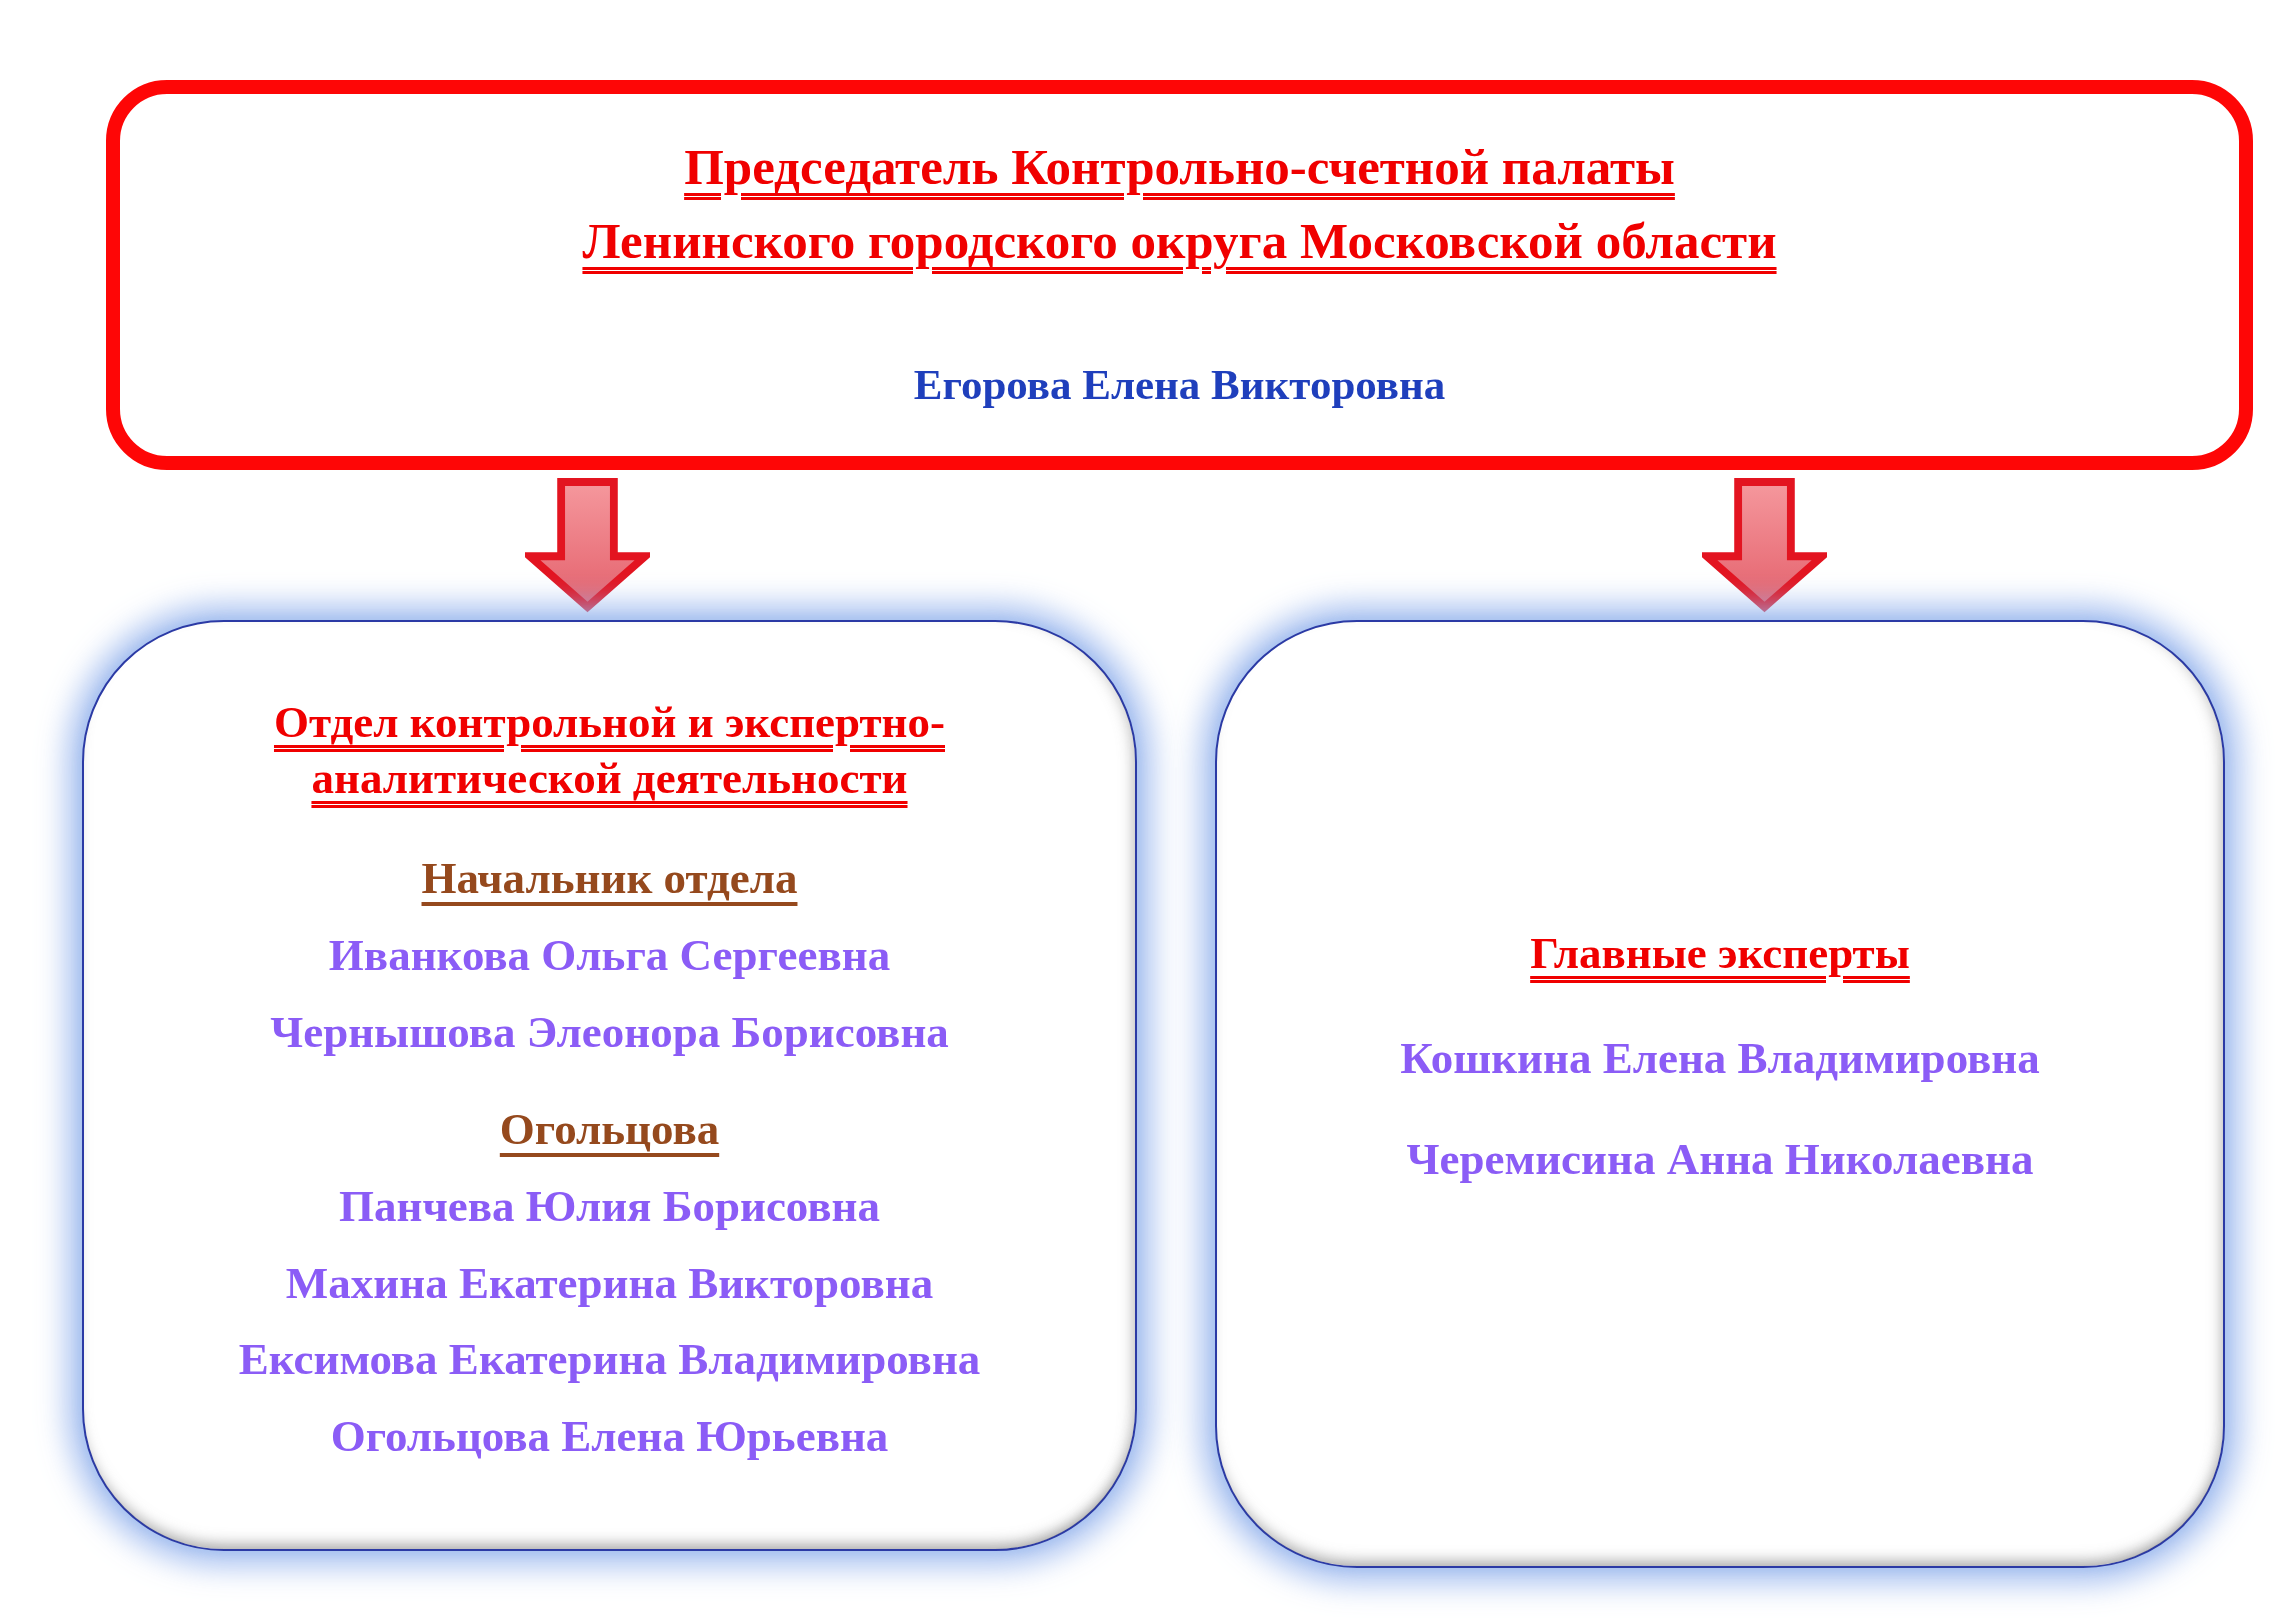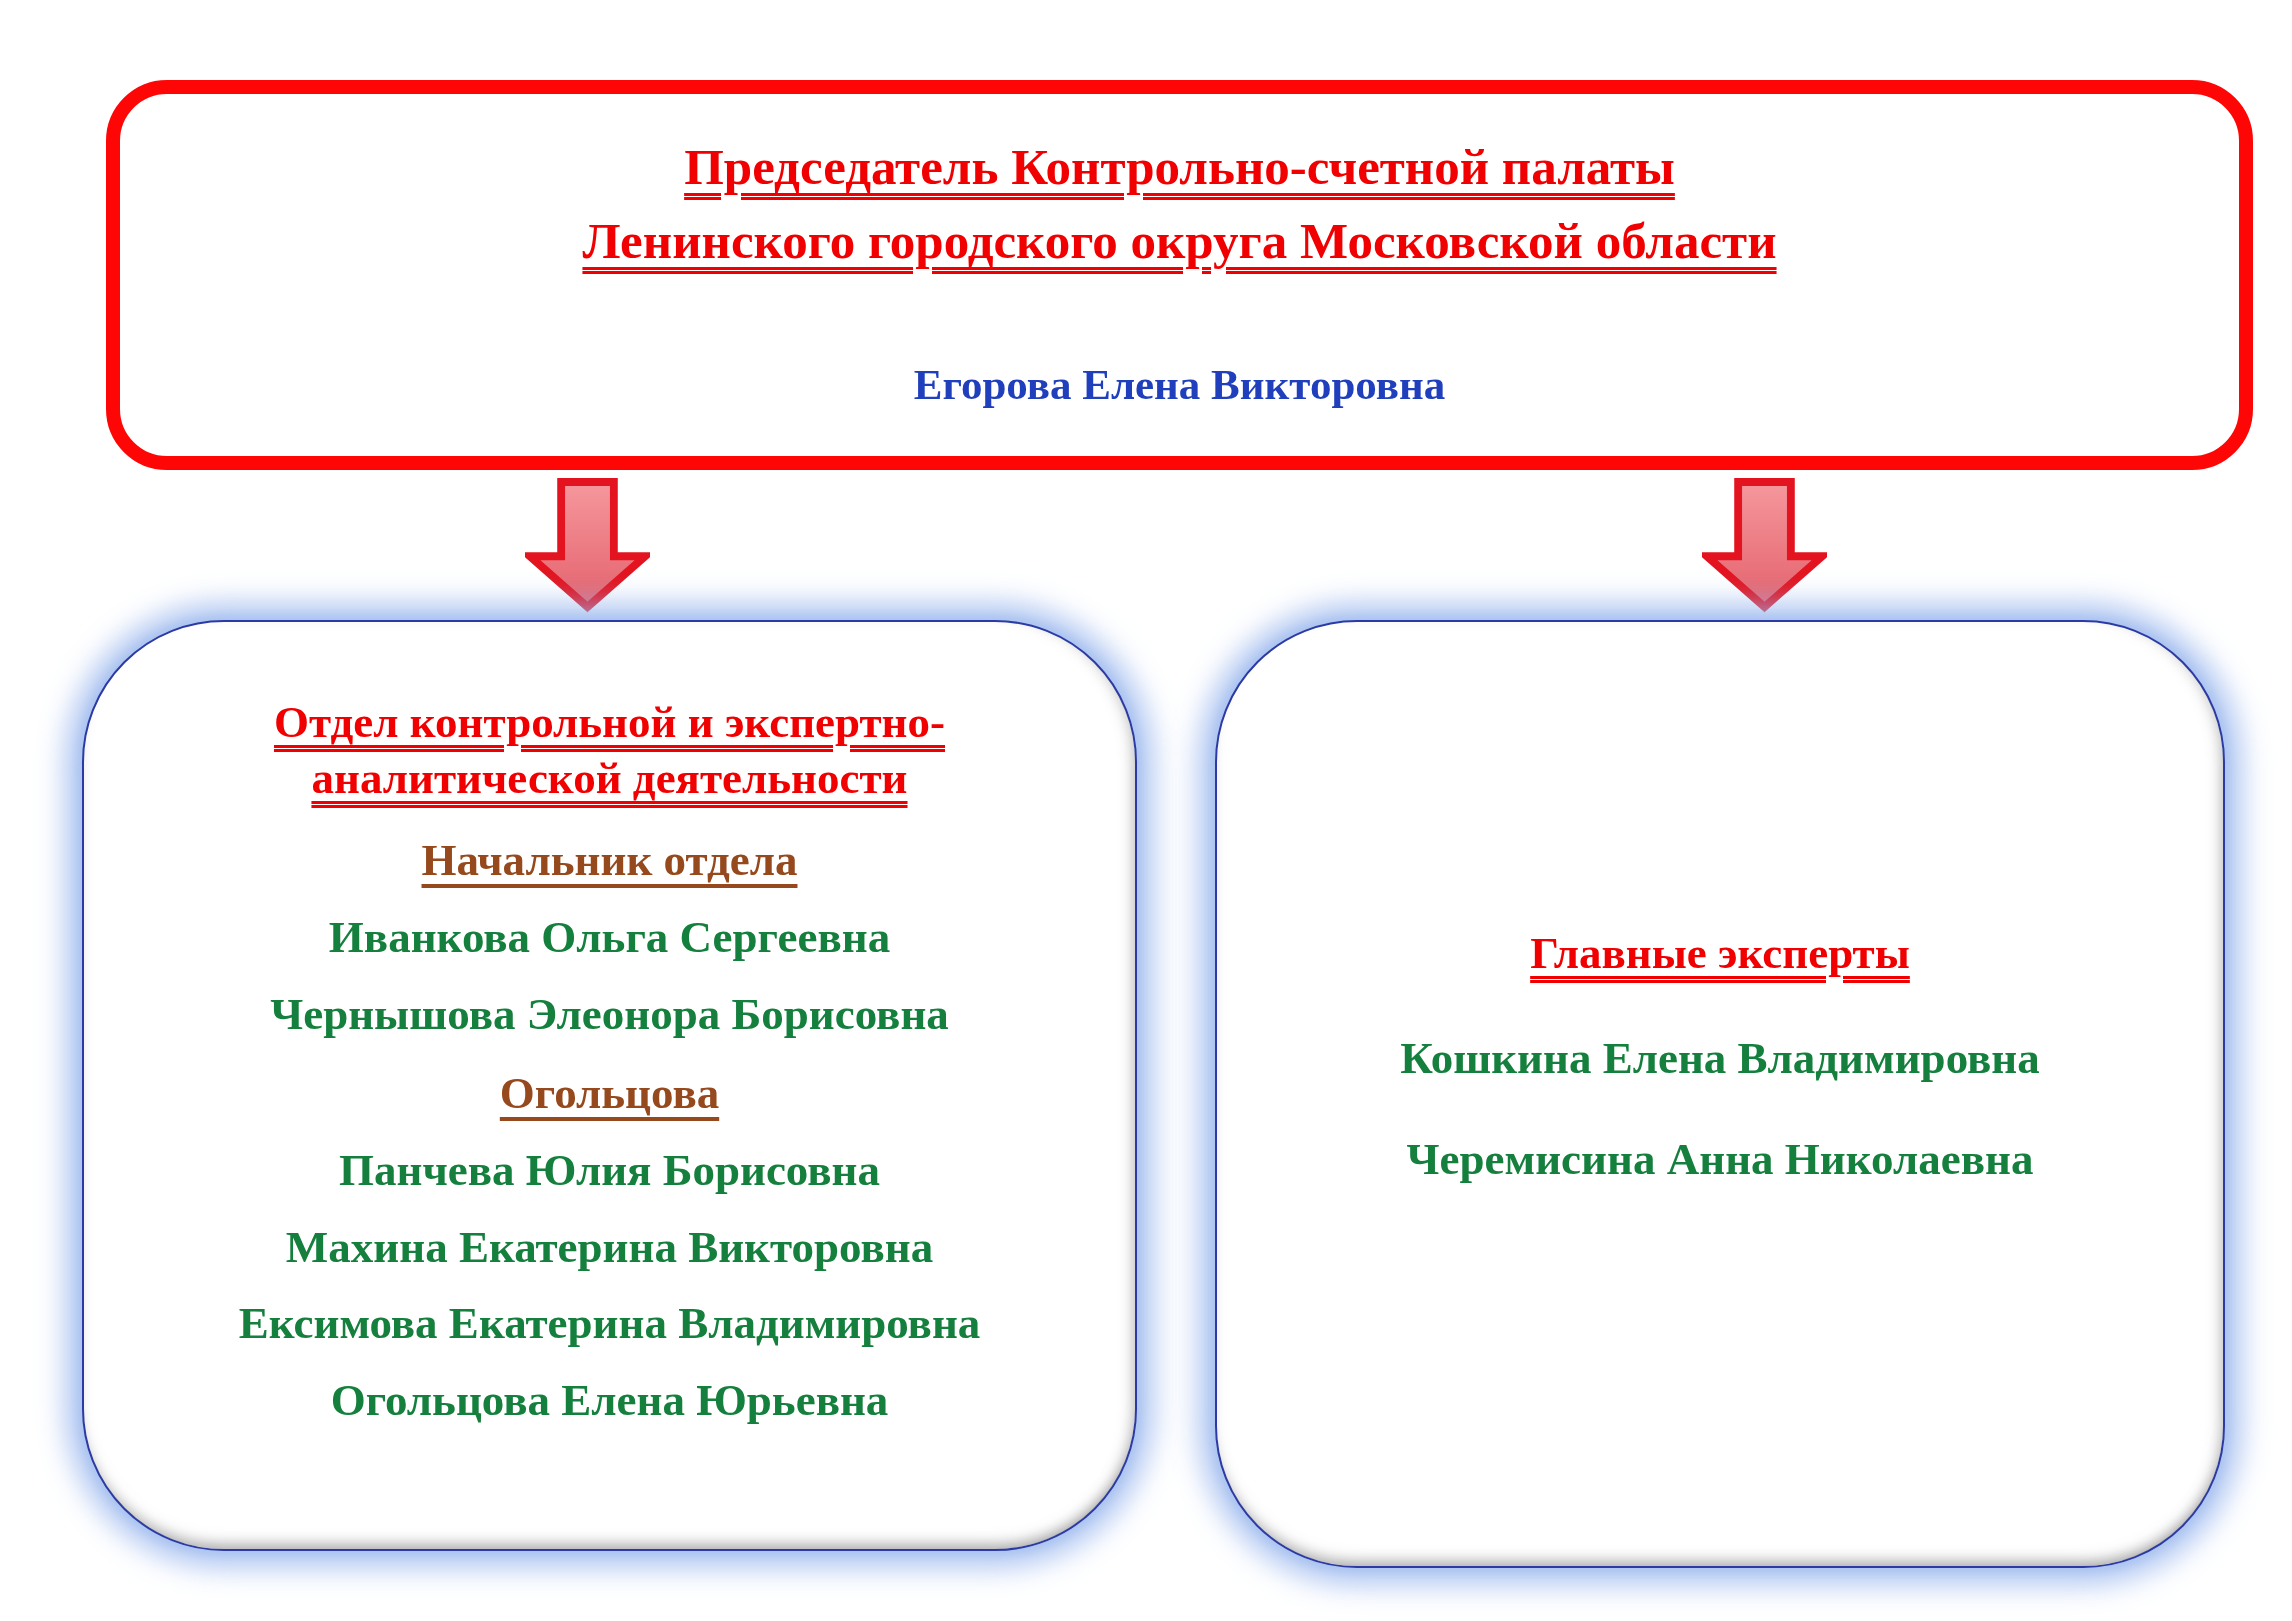--- a/index.html
+++ b/index.html
@@ -116,24 +116,24 @@
   }
   .red-heading .hline { display: block; }
 
   .role {
     color: #95491d;
     font-size: 45px;
     line-height: 1.12;
     text-decoration: underline;
     text-decoration-thickness: 3.9px;
     text-underline-offset: 8.8px;
-    margin-top: 2px;
+    margin-top: 20px;
   }
   .person {
-    color: #15803d;
+    color: #8b5cf6;
     font-size: 45px;
     line-height: 1.12;
   }
 </style>
 </head>
 <body>
 
 <div class="canvas">
 
   <div class="top-box">

